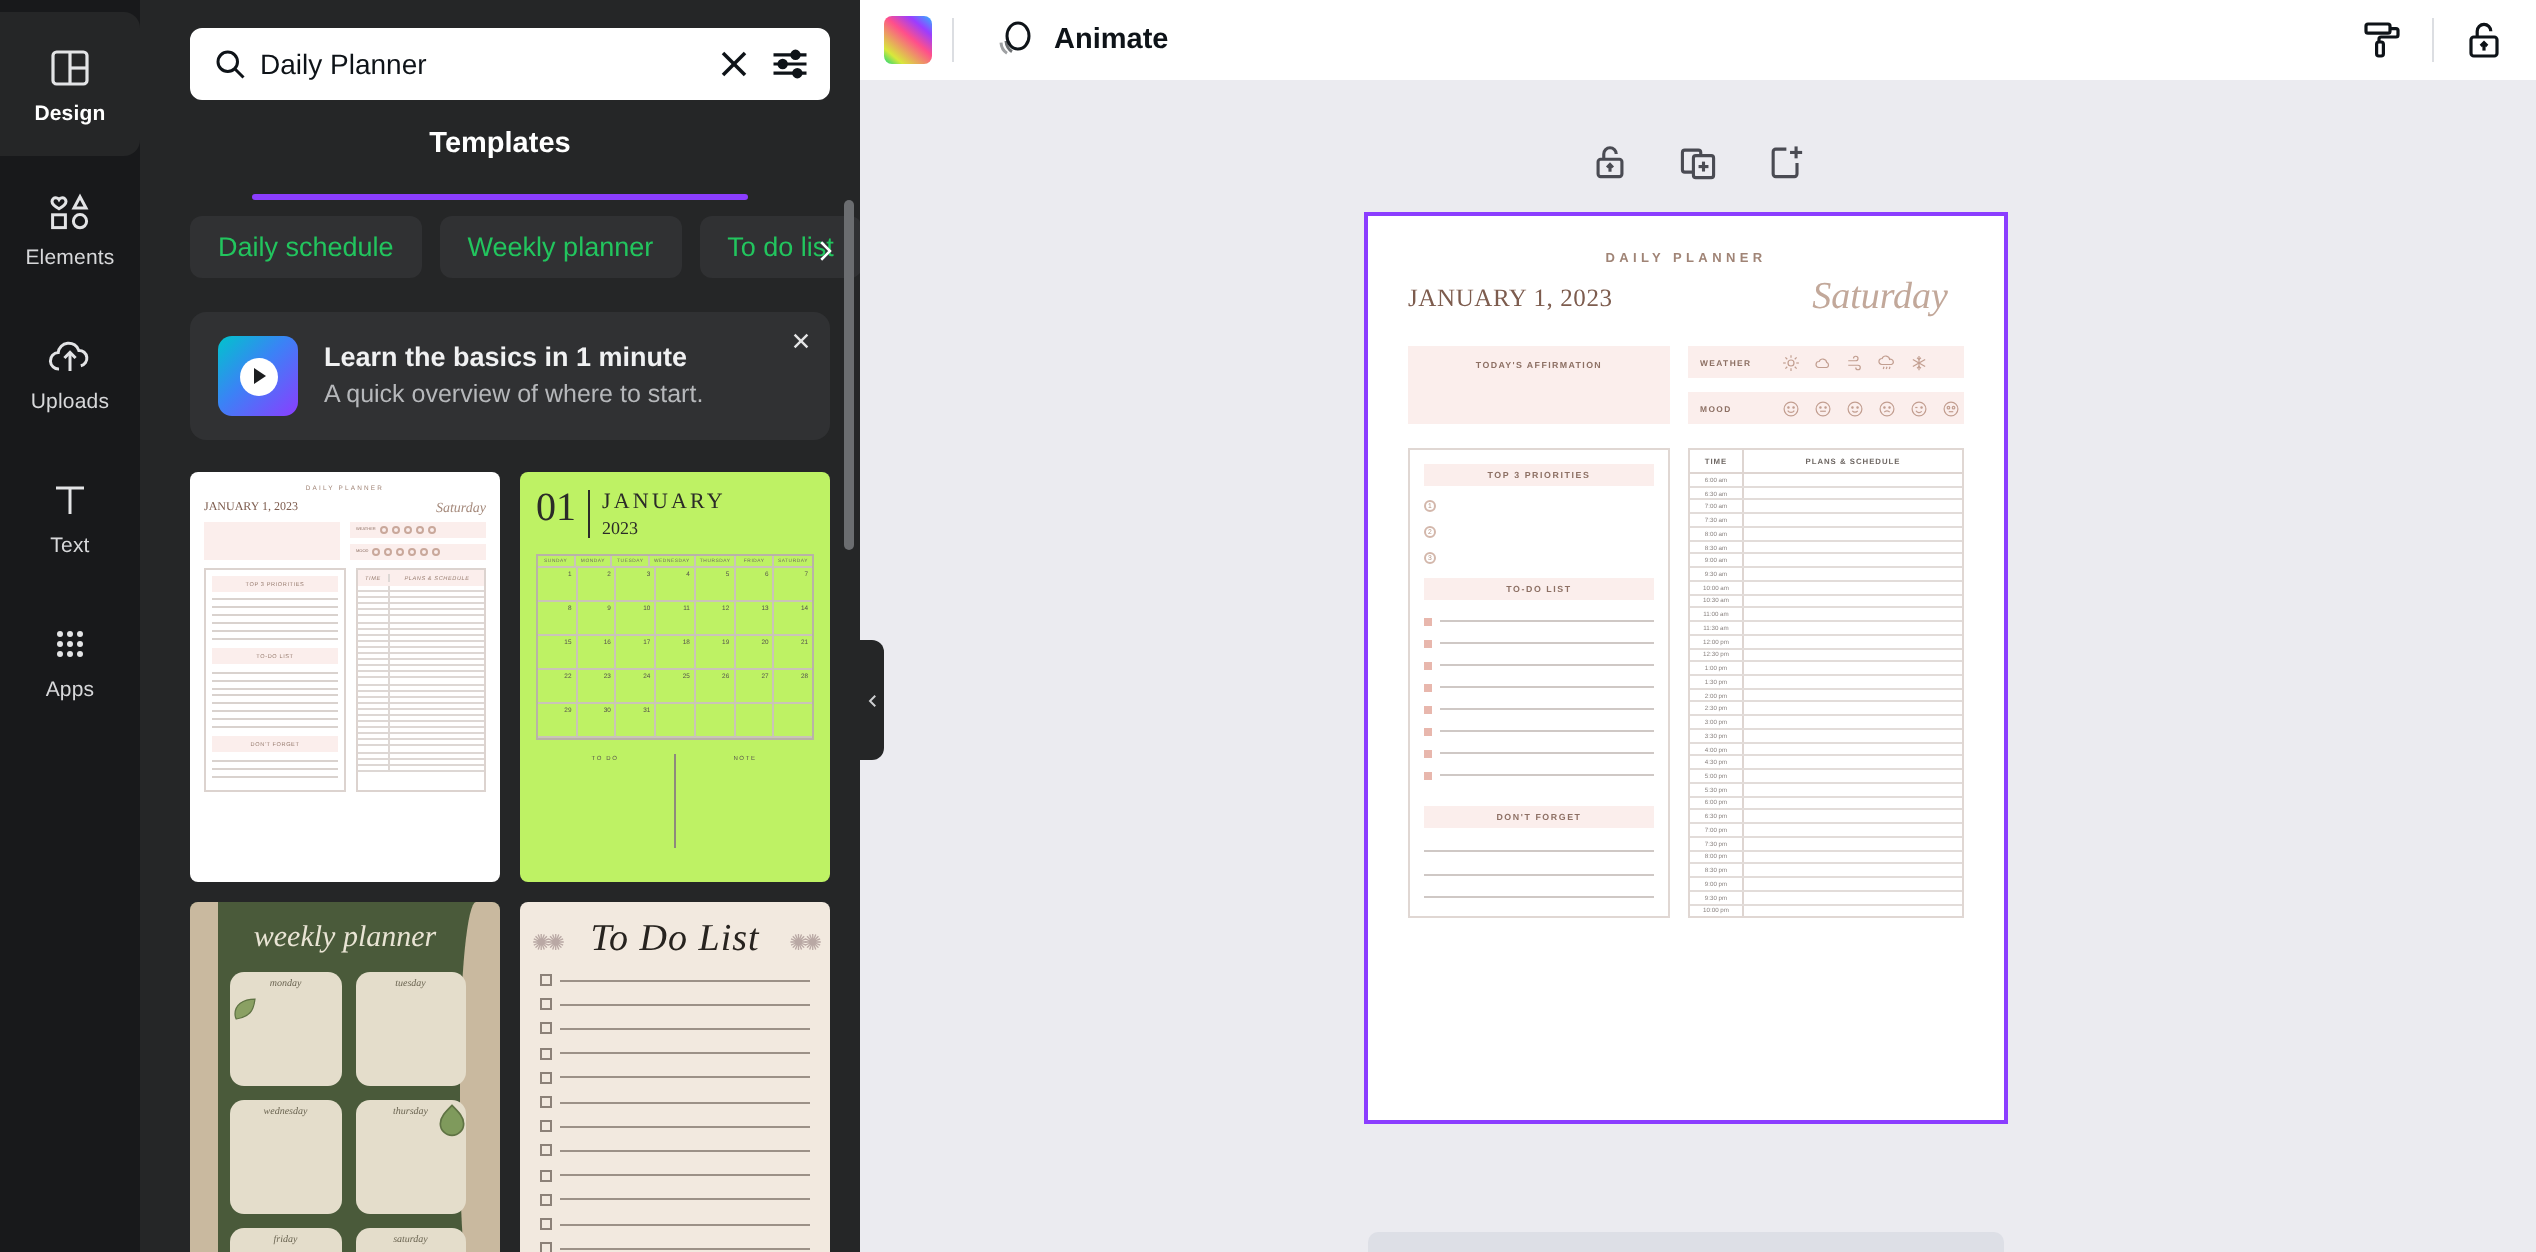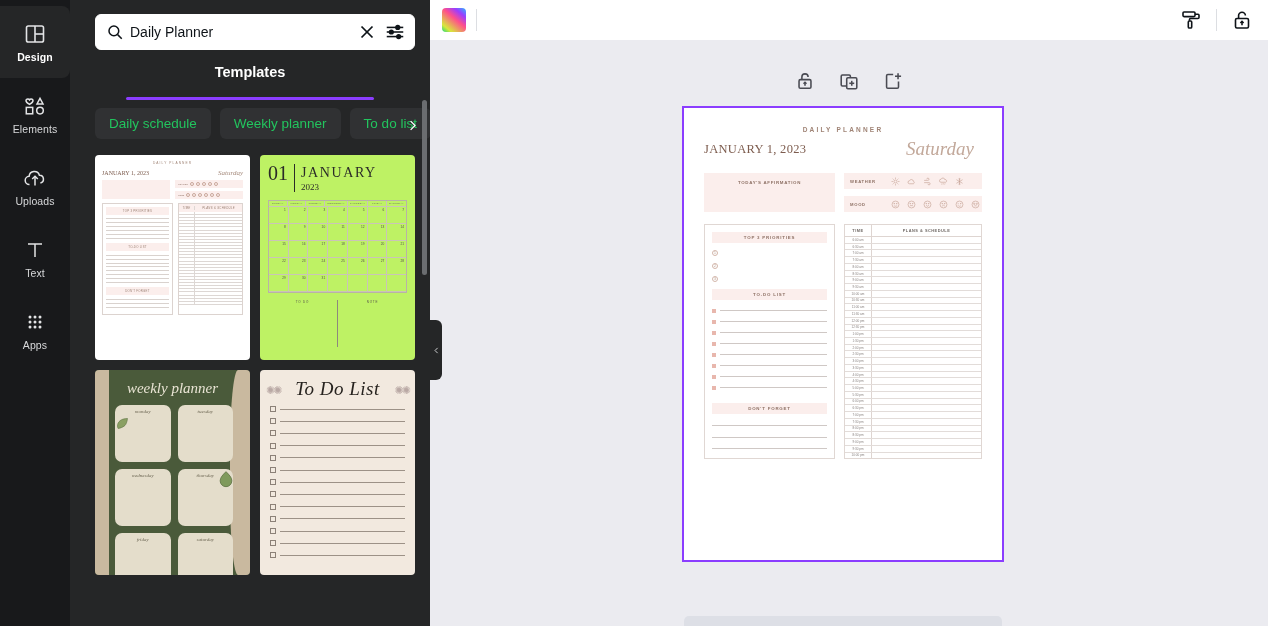--- a/index.html
+++ b/index.html
@@ -121,21 +121,21 @@
   .tp1 .t-trow { height: 3.1px; border-bottom: .4px solid #ddd7d4; display:flex; }
   .tp1 .t-trow i { width: 16px; border-right: .4px solid #ddd7d4; }
   .tp1 .t-wb { flex:1; background:#fbeeec; height:10px; display:flex; align-items:center; padding-left:3px; gap:2px; }
   .tp1 .t-ico { width:4px;height:4px;border:.4px solid #c9a89b;border-radius:50%; }
 
   
   .tp2 { background: #bef264; padding: 9px 8px; }
   .tp2 .c-head { display: flex; align-items: flex-start; gap: 6px; }
   .tp2 .c-num { font-family: "Liberation Serif", serif; font-size: 20px; color: #2b2b28; line-height: .9; }
   .tp2 .c-bar { width: 1px; background: #2b2b28; align-self: stretch; }
-  .tp2 .c-mo { font-family: "Liberation Serif", serif; font-size: 14px; letter-spacing: 1.6px; color: #2b2b28; line-height: 1.25; }
+  .tp2 .c-mo { font-family: "Liberation Serif", serif; font-size: 11px; letter-spacing: 1.6px; color: #2b2b28; line-height: 1.25; }
   .tp2 .c-yr { font-family: "Liberation Serif", serif; font-size: 9px; color: #2b2b28; line-height: 1.15; }
   .tp2 .c-grid { margin-top: 8px; border: .5px solid #b9b3a6; }
   .tp2 .c-r { display: flex; }
   .tp2 .c-c { flex: 1; border-right: .5px solid #cac4b8; border-bottom: .5px solid #cac4b8;
               height: 17px; font-size: 3.2px; color: #55534c; text-align: right; padding: 1px 2px; }
   .tp2 .c-r.head .c-c { height: 6px; font-size: 2.4px; text-align: center; letter-spacing: .3px; color: #6e6a61; }
   .tp2 .c-c:last-child { border-right: 0; }
   .tp2 .c-foot { display: flex; margin-top: 7px; height: 47px; }
   .tp2 .c-f { flex: 1; text-align: center; font-size: 3px; letter-spacing: .8px; color: #57544c; }
   .tp2 .c-div { width: 1px; background: #8e897d; }
@@ -341,20 +341,37 @@
       <div class="chip">Daily schedule</div>
       <div class="chip">Weekly planner</div>
       <div class="chip">To do list</div>
       <div class="chips-next">
         <svg viewBox="0 0 24 24" width="15" height="15" fill="none" stroke="currentColor" stroke-width="2">
             <polyline points="9,5 16,12 9,19"></polyline>
           </svg>
       </div>
     </div>
 
+    <div class="promo">
+      <div class="promo-thumb">
+        <div class="promo-play">
+            <span></span>
+          </div>
+      </div>
+      <div>
+        <div class="promo-title">Learn the basics in 1 minute</div>
+        <div class="promo-sub">A quick overview of where to start.</div>
+      </div>
+      <div class="promo-close">
+        <svg viewBox="0 0 24 24" width="11" height="11" fill="none" stroke="currentColor" stroke-width="2.6">
+            <line x1="5" y1="5" x2="19" y2="19"></line>
+            <line x1="19" y1="5" x2="5" y2="19"></line>
+          </svg>
+      </div>
+    </div>
 
     <div class="grid">
 
       <div class="thumb tp1">
         <div class="t-title">DAILY PLANNER</div>
         <div class="t-row">
           <div class="t-date">JANUARY 1, 2023</div>
           <div class="t-day">Saturday</div>
         </div>
         <div class="t-cols" style="margin-top:3px">
@@ -665,20 +682,30 @@
     <svg viewBox="0 0 24 24" width="9" height="9" fill="none" stroke="currentColor" stroke-width="2.6">
         <polyline points="15,5 8,12 15,19"></polyline>
       </svg>
   </div>
 
   <div class="main">
 
     <div class="topbar">
       <div class="swatch"></div>
       <div class="vbar"></div>
+      <div class="animate-btn">
+        <span class="tb-ico">
+          <svg viewBox="0 0 24 24" fill="none" stroke="currentColor" stroke-width="1.5">
+              <ellipse cx="14" cy="10" rx="5.5" ry="6.5"></ellipse>
+              <path d="M11 17.8a5.6 6.6 0 0 1-3-5.3" opacity=".6"></path>
+              <path d="M8.5 18.6a5.6 6.6 0 0 1-3-5.3" opacity=".4"></path>
+            </svg>
+        </span>
+        <span>Animate</span>
+      </div>
       <div class="tb-right">
         <span class="tb-ico">
           <svg viewBox="0 0 24 24" fill="none" stroke="currentColor" stroke-width="1.6">
               <rect x="4" y="4" width="12" height="4.6" rx="1"></rect>
               <path d="M16 6.3h3a1 1 0 0 1 1 1v2.2a1 1 0 0 1-1 1h-7.5a1 1 0 0 0-1 1v1.3"></path>
               <rect x="9.3" y="13" width="3.4" height="7" rx="1.1"></rect>
             </svg>
         </span>
         <div class="vbar"></div>
         <span class="tb-ico">

